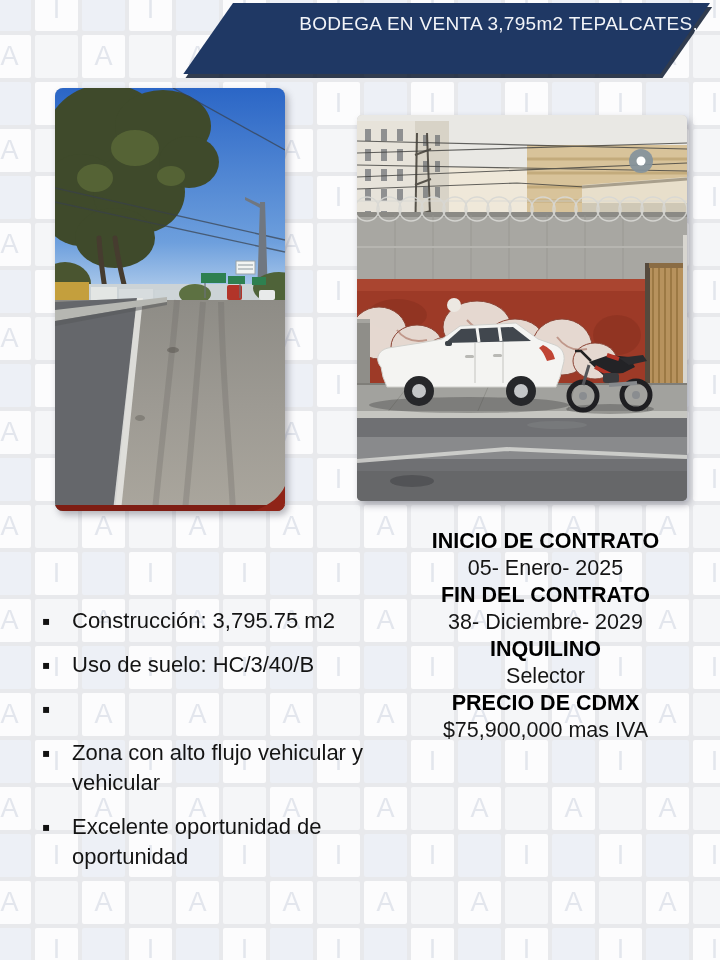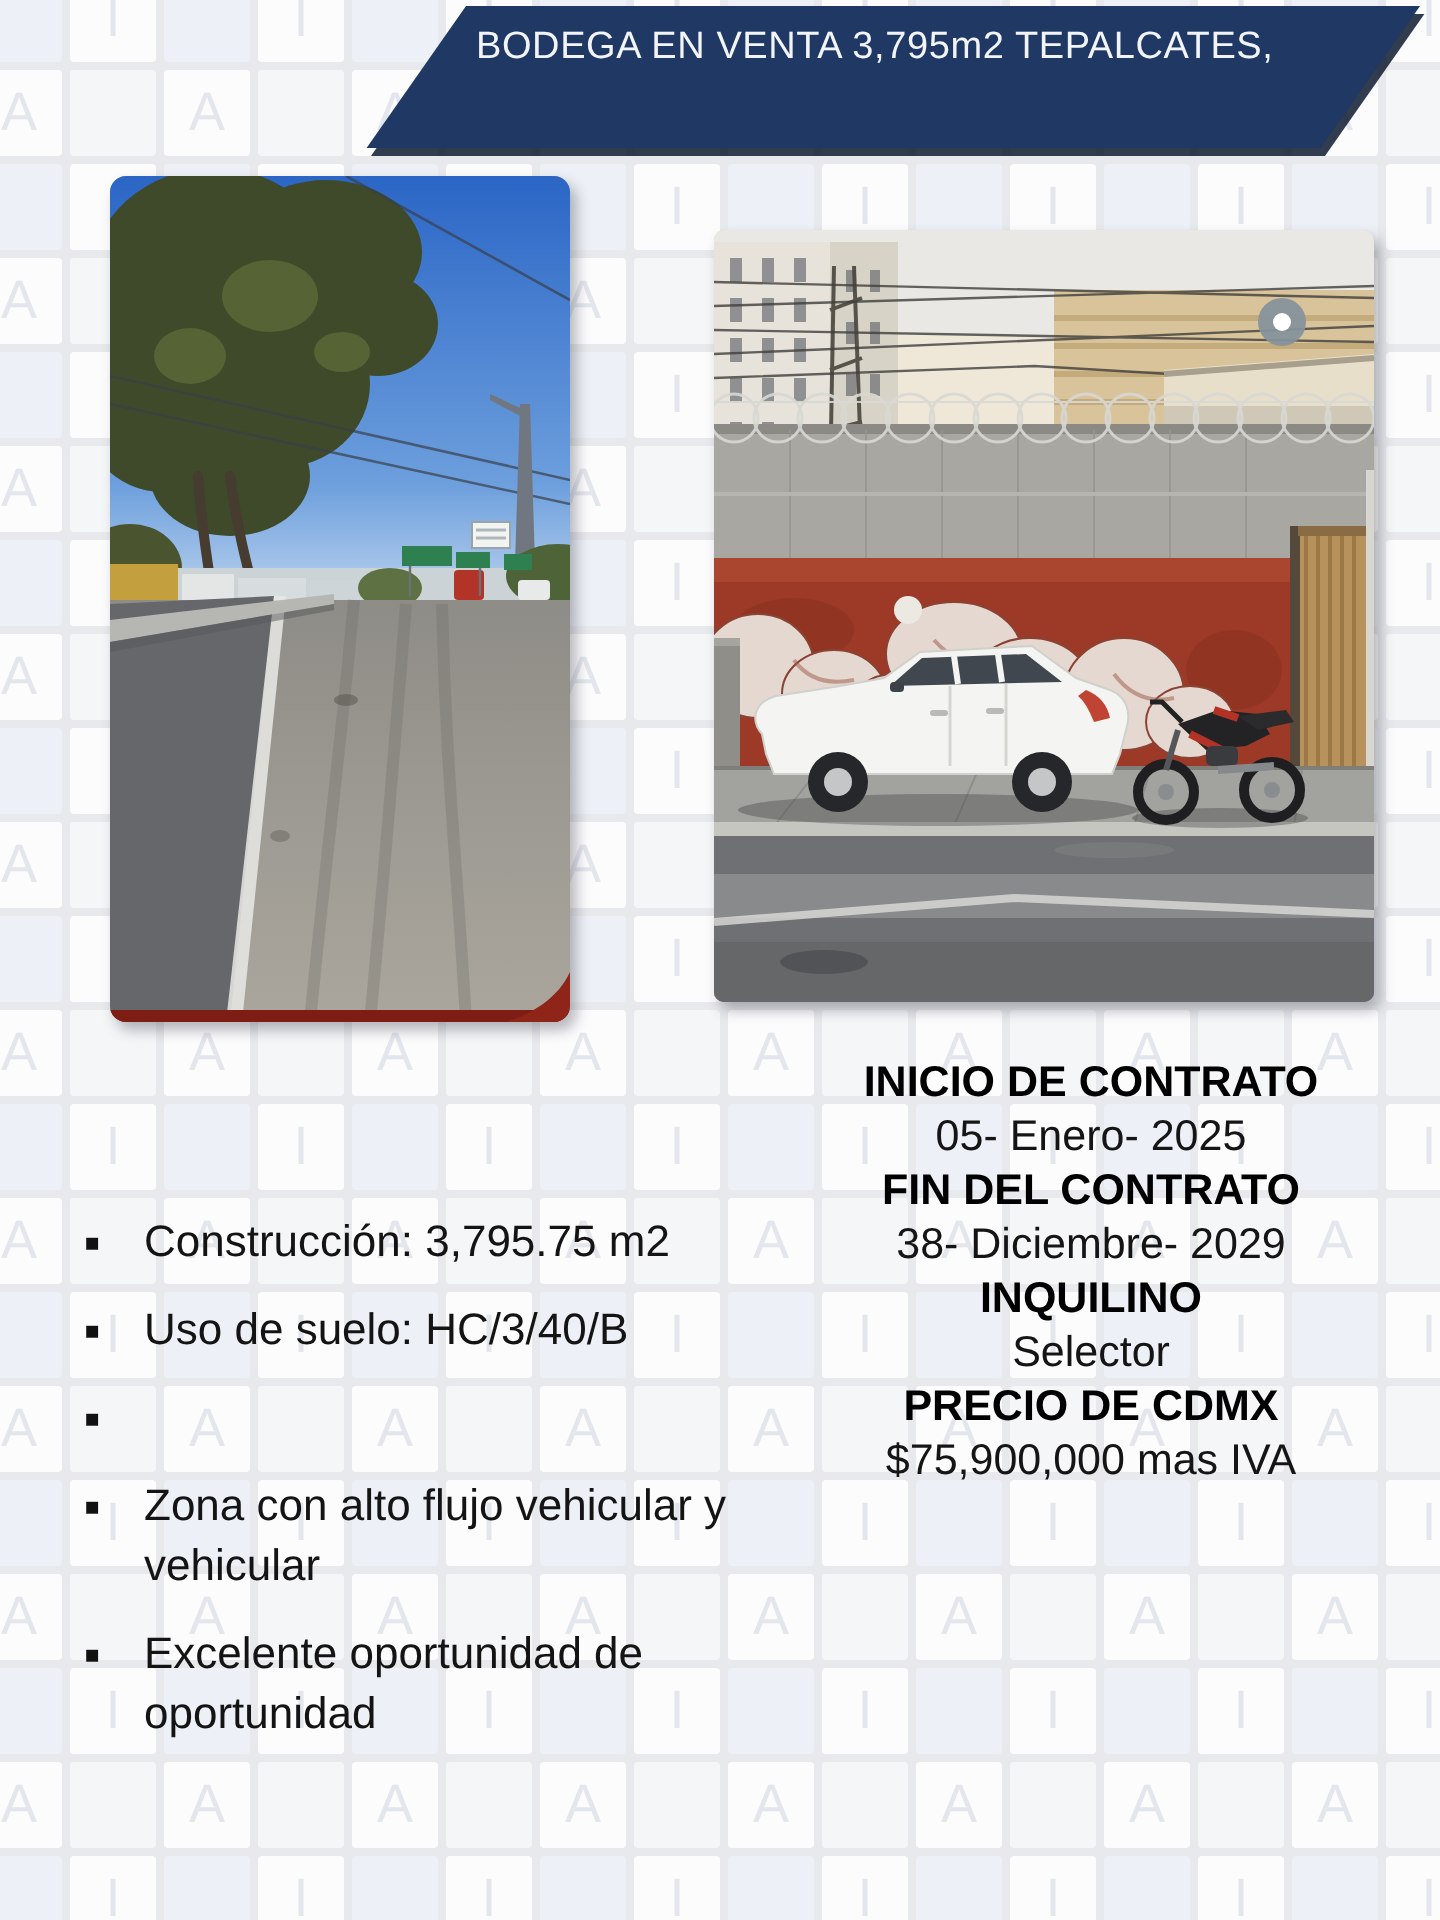--- a/index.html
+++ b/index.html
@@ -13,21 +13,21 @@
            font-size:27px;color:#e3e6ed;font-family:"Liberation Sans",sans-serif;}
   .wm-plain{background:#f5f6f8;}
   .wm-letter{background:#fcfcfd;}
   .wm-blue{background:#edf0f6;}
 
   
   .banner-shape{position:absolute;left:233px;top:3px;width:477px;height:71px;
      background:#1f3864;transform:skewX(-35deg);transform-origin:0 0;
      box-shadow:5px 4px 0 rgba(13,26,48,.85);z-index:3;}
   .banner-text{position:absolute;left:238px;top:12px;width:460px;z-index:4;
-     text-align:left;color:#f2f4f8;font-size:19px;line-height:23px;letter-spacing:.3px;}
+     text-align:right;color:#f2f4f8;font-size:19px;line-height:23px;letter-spacing:.3px;}
 
   
   .photo{position:absolute;overflow:hidden;z-index:2;background:#ccc;
      box-shadow:3px 4px 7px rgba(70,70,85,.4);}
   #photo-left{left:55px;top:88px;width:230px;height:423px;border-radius:8px;}
   #photo-right{left:357px;top:115px;width:330px;height:386px;border-radius:5px;}
   .photo svg{display:block;width:100%;height:100%;}
 
   
   .features-heading{position:absolute;left:60px;top:543px;z-index:2;

